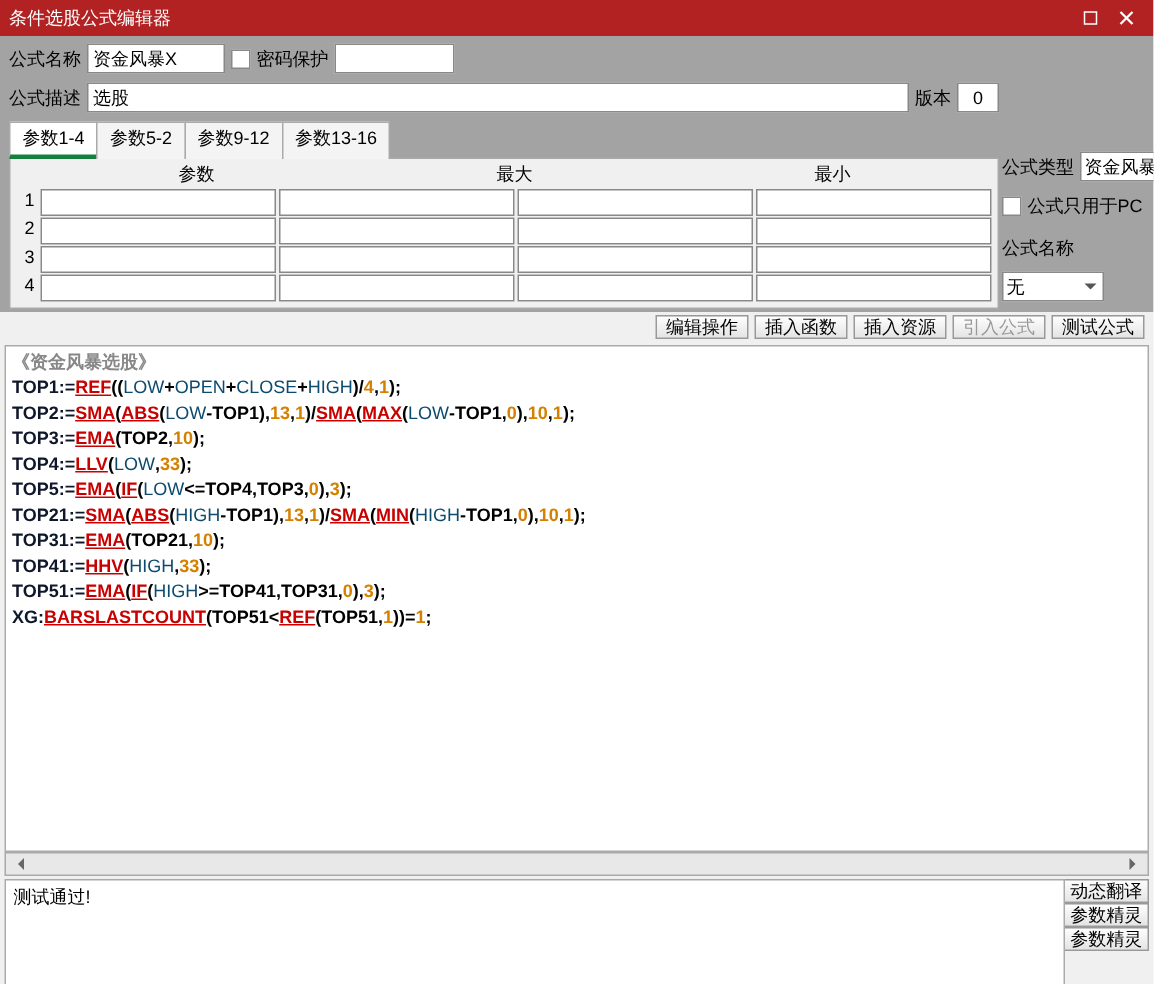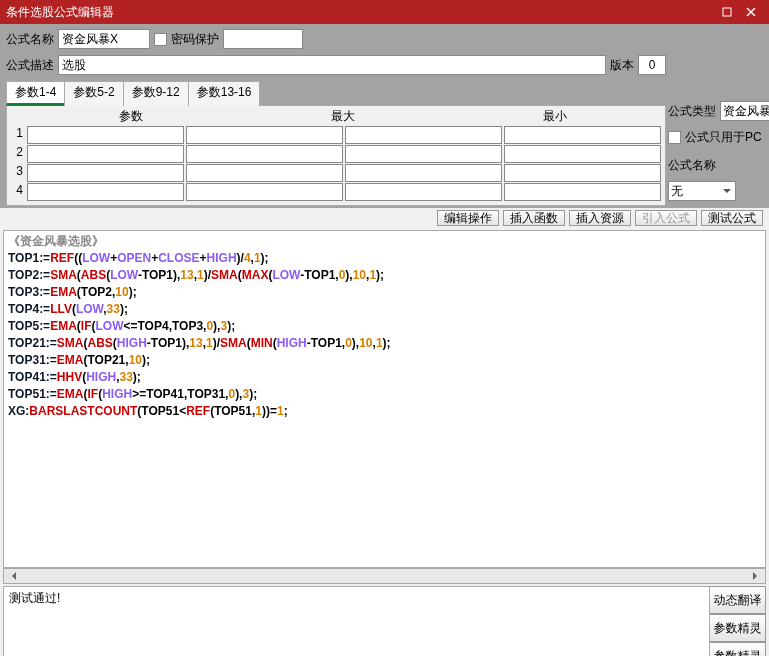--- a/index.html
+++ b/index.html
@@ -25,32 +25,32 @@
 .param-head { display: flex; }
 .param-head div { flex: 1; text-align: center; color: #000; font-family: Liberation Mono, monospace; }
 .param-head .rownum { flex: 0 0 14px; }
 .param-row { display: flex; gap: 2px; margin-top: 1px; }
 .param-row .rownum { flex: 0 0 14px; text-align: right; padding-right: 2px; }
 .param-row input { flex: 1; height: 18px; border: 1px solid #888; background: #fff; }
 .toolbar-row { display: flex; justify-content: flex-end; gap: 4px; padding: 2px 6px 4px 6px; }
 .code-area { background: #fff; border: 1px solid #aaa; margin: 0 3px; height: 338px; overflow: auto; padding: 2px 4px; font-family: "Consolas","Courier New",monospace; font-size: 13px; line-height: 16px; font-weight: bold; white-space: pre; }
 .code-title { color: #888; font-family: Liberation Serif, serif; }
 .c-def { color: #0f172a; }
-.c-fn { color: #c80000; font-weight: bold; }
-.c-kw { color: #8b5cf6; font-weight: bold; }
+.c-fn { color: #c80000; font-weight: bold; text-decoration: underline; }
+.c-kw { color: #0c4a6e; font-weight: normal; }
 .c-num { color: #d48000; font-weight: bold; }
 .c-op { color: #000; }
 .scroll-h { height: 16px; background: #e8e8e8; border: 1px solid #aaa; margin: 0 3px; position: relative; }
 .scroll-h::before, .scroll-h::after { content: ""; position: absolute; top: 3px; width: 0; height: 0; border: 4px solid transparent; }
 .scroll-h::before { left: 4px; border-right-color: #666; }
 .scroll-h::after { right: 4px; border-left-color: #666; }
 .bottom-area { display: flex; margin: 2px 3px 0 3px; height: 104px; }
 .status-box { flex: 1; border: 1px solid #aaa; background: #fff; padding: 3px 5px; color: #000; }
 .side-btns { width: 56px; display: flex; flex-direction: column; }
-.side-btns .btn { height: 28px; border-left: none; }
+.side-btns .btn { height: 16px; border-left: none; }
 </style>
 </head>
 <body>
 
 <div class="titlebar">
   <span class="title">条件选股公式编辑器</span>
   <span class="win-btn">
     <svg width="10" height="10">
         <rect x="1" y="1" width="8" height="8" fill="none" stroke="#fff"></rect>
       </svg>

